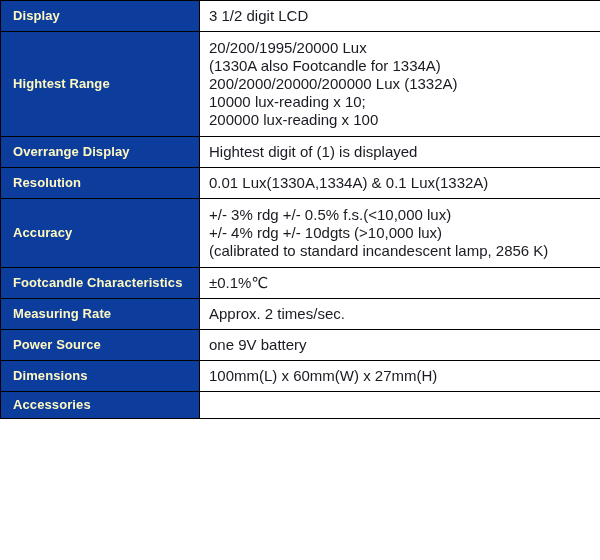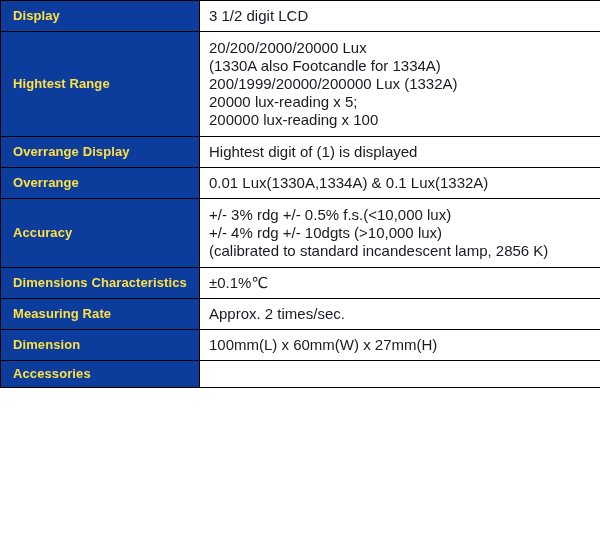--- a/index.html
+++ b/index.html
@@ -30,21 +30,21 @@
   }
 
   td {
     border: 1px solid #000000;
     vertical-align: top;
     padding: 0;
   }
 
   td.label-cell {
     background: #0c3c9c;
-    color: #fde047;
+    color: #fef9c3;
     font-weight: bold;
     font-size: 13px;
     line-height: 16px;
     vertical-align: middle;
     padding: 5px 0 5px 12px;
     letter-spacing: 0.1px;
   }
 
   td.value-cell {
     background: #ffffff;
@@ -80,61 +80,67 @@
   <tbody>
       <tr>
         <td class="label-cell">Display</td>
         <td class="value-cell">
           <span class="value-line">3 1/2 digit LCD</span>
         </td>
       </tr>
       <tr class="row-tall">
         <td class="label-cell">Hightest Range</td>
         <td class="value-cell">
-          <span class="value-line">20/200/2000/20000 Lux</span>
+          <span class="value-line">20/200/1995/20000 Lux</span>
           <span class="value-line">(1330A also Footcandle for 1334A)</span>
-          <span class="value-line">200/1999/20000/200000 Lux (1332A)</span>
-          <span class="value-line">20000 lux-reading x 5;</span>
+          <span class="value-line">200/2000/20000/200000 Lux (1332A)</span>
+          <span class="value-line">10000 lux-reading x 10;</span>
           <span class="value-line">200000 lux-reading x 100</span>
         </td>
       </tr>
       <tr>
         <td class="label-cell">Overrange Display</td>
         <td class="value-cell">
           <span class="value-line">Hightest digit of (1) is displayed</span>
         </td>
       </tr>
       <tr>
-        <td class="label-cell">Overrange</td>
+        <td class="label-cell">Resolution</td>
         <td class="value-cell">
           <span class="value-line">0.01 Lux(1330A,1334A) &amp; 0.1 Lux(1332A)</span>
         </td>
       </tr>
       <tr class="row-tall">
         <td class="label-cell">Accuracy</td>
         <td class="value-cell">
           <span class="value-line">+/- 3% rdg +/- 0.5% f.s.(&lt;10,000 lux)</span>
           <span class="value-line">+/- 4% rdg +/- 10dgts (&gt;10,000 lux)</span>
           <span class="value-line">(calibrated to standard incandescent lamp, 2856 K)</span>
         </td>
       </tr>
       <tr>
-        <td class="label-cell">Dimensions Characteristics</td>
+        <td class="label-cell">Footcandle Characteristics</td>
         <td class="value-cell">
           <span class="value-line">±0.1%℃</span>
         </td>
       </tr>
       <tr>
         <td class="label-cell">Measuring Rate</td>
         <td class="value-cell">
           <span class="value-line">Approx. 2 times/sec.</span>
         </td>
       </tr>
       <tr>
-        <td class="label-cell">Dimension</td>
+        <td class="label-cell">Power Source</td>
+        <td class="value-cell">
+          <span class="value-line">one 9V battery</span>
+        </td>
+      </tr>
+      <tr>
+        <td class="label-cell">Dimensions</td>
         <td class="value-cell">
           <span class="value-line">100mm(L) x 60mm(W) x 27mm(H)</span>
         </td>
       </tr>
       <tr>
         <td class="label-cell">Accessories</td>
         <td class="value-cell"></td>
       </tr>
     </tbody>
 </table>

